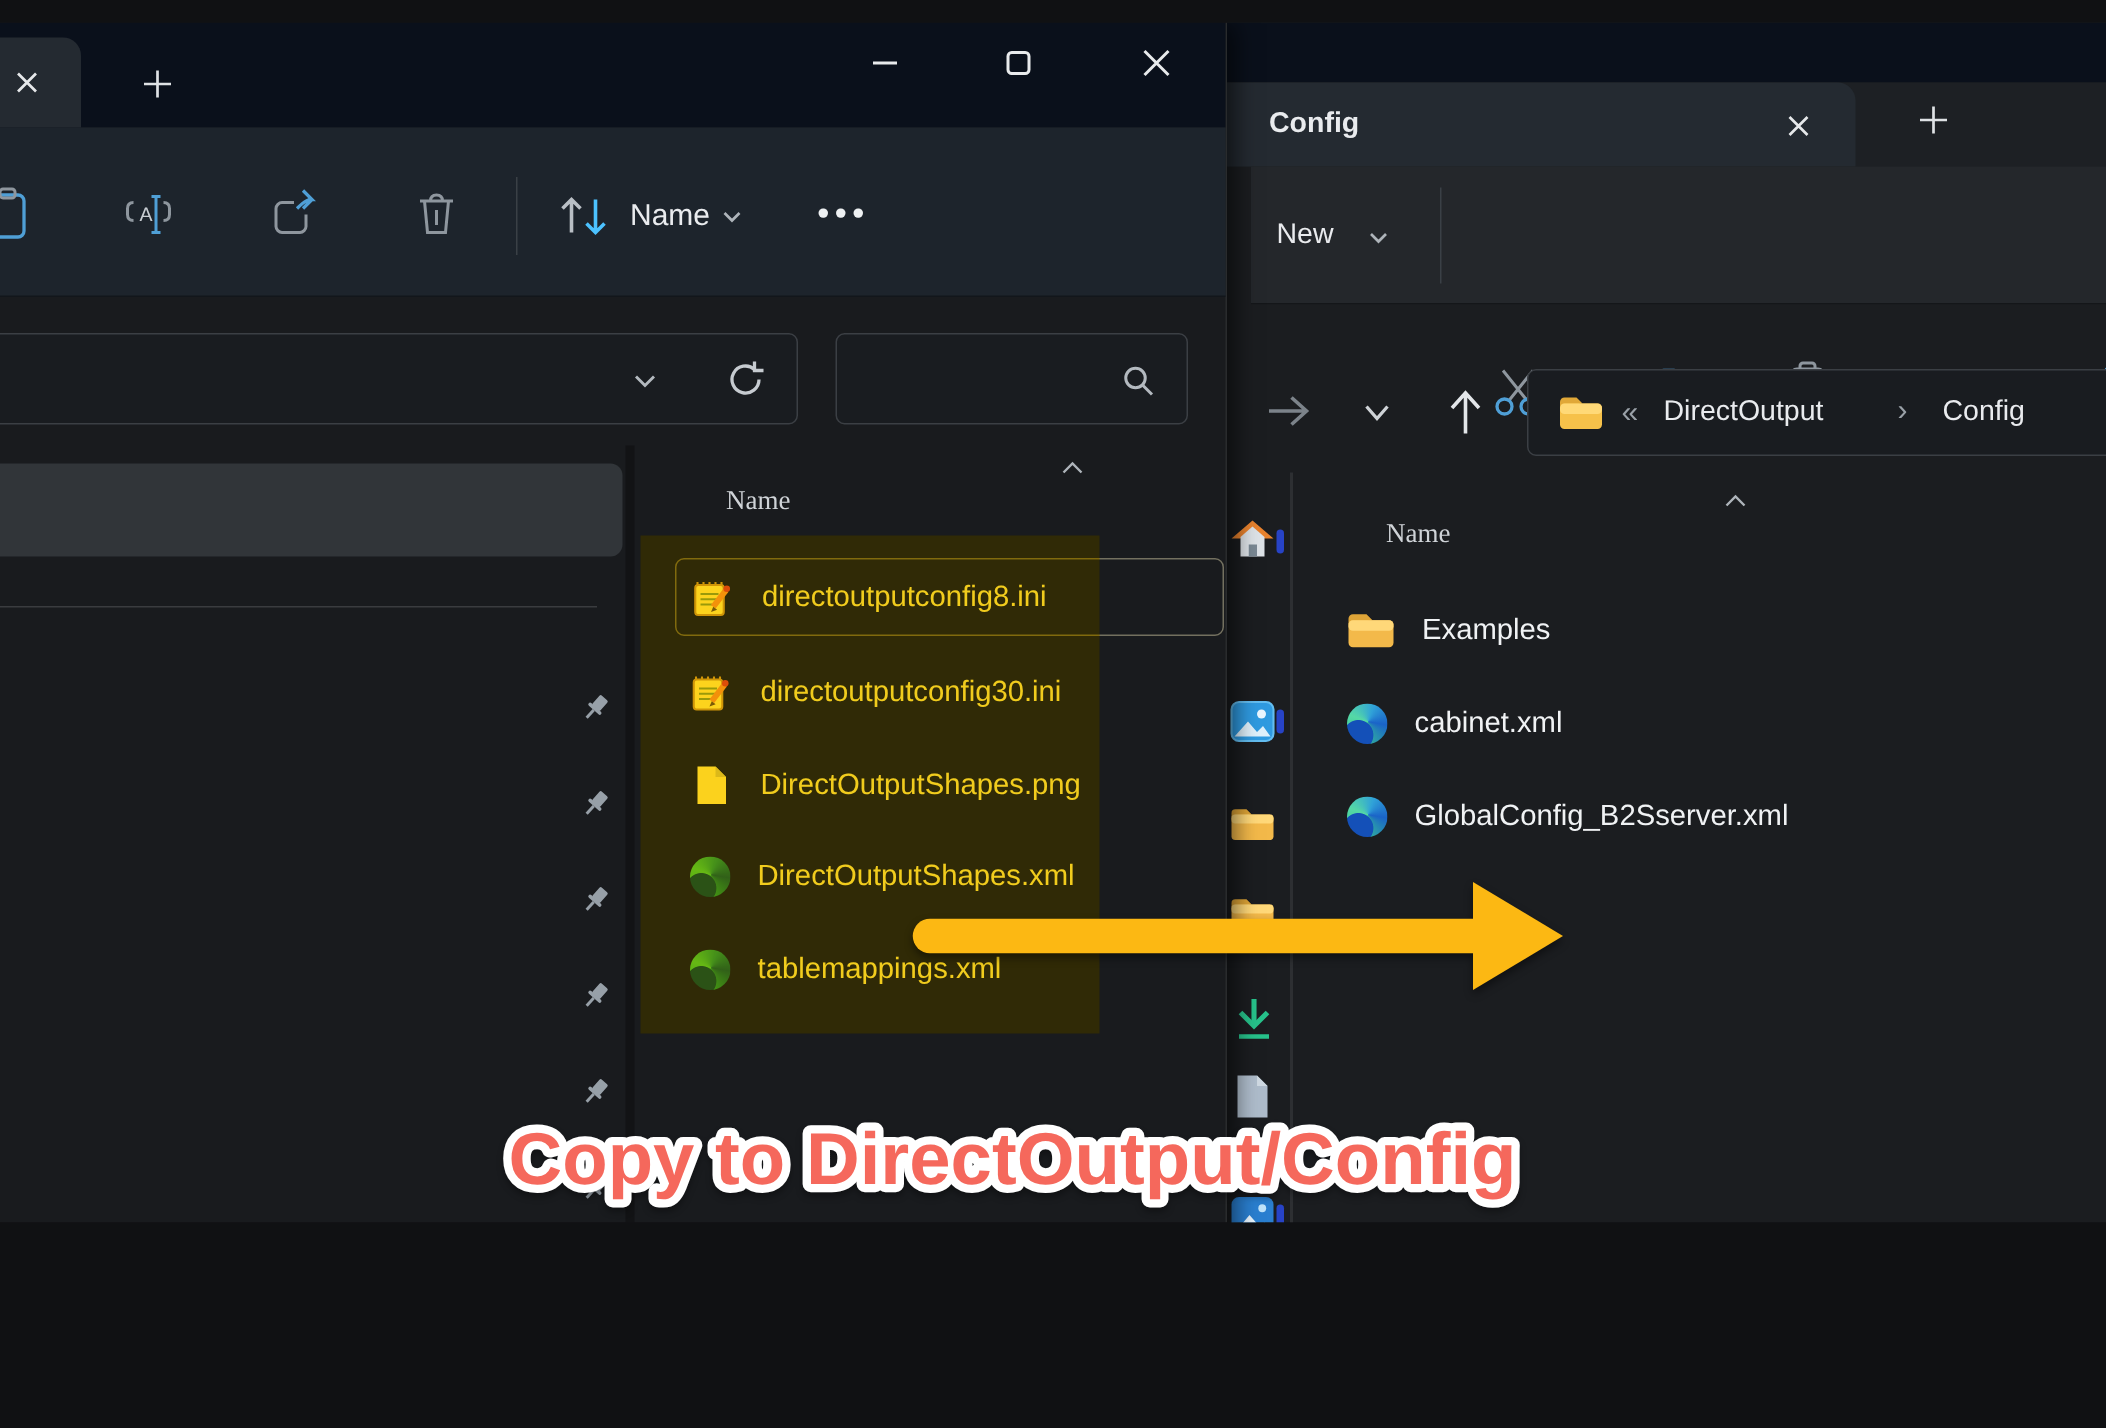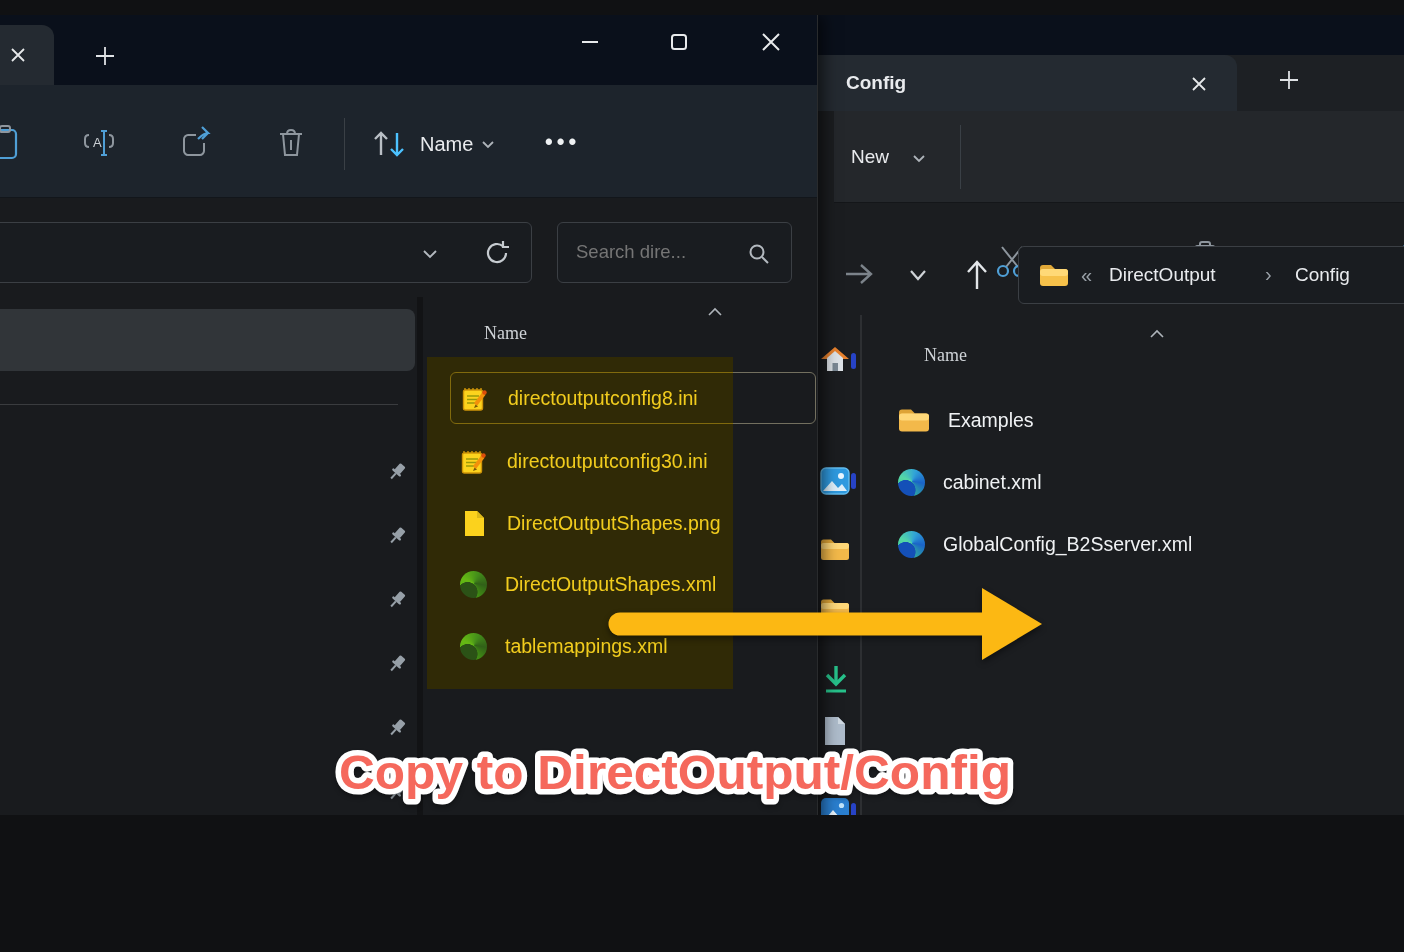--- a/index.html
+++ b/index.html
@@ -317,21 +317,20 @@
           </svg>
       </div>
       <div class="ab" style="left:492px;top:14px;">
         <svg width="32" height="32">
           <path d="M25 16a9 9 0 11-3-6.7" fill="none" stroke="#c6cbd0" stroke-width="2.2"></path>
           <path d="M22 4v6h6" fill="none" stroke="#c6cbd0" stroke-width="2.2"></path>
         </svg>
       </div>
     </div>
     <div class="ab inputbox" style="left:557px;top:207px;width:235px;height:61px;">
-      <input style="position: absolute; left: 16px; top: 6px; width: 160px; height: 46px; background: transparent; border: none; outline: none; color: rgb(207, 212, 216); font-size: 18.5px;" placeholder="Search dire...">
       <div class="ab" style="left:188px;top:18px;">
         <svg width="26" height="26">
           <circle cx="11" cy="11" r="6.5" fill="none" stroke="#b3b9bf" stroke-width="2"></circle>
           <path d="M16 16l6 6" stroke="#b3b9bf" stroke-width="2"></path>
         </svg>
       </div>
     </div>
 
     <div class="ab" style="left:-10px;top:294px;width:425px;height:62px;background:#313539;border-radius:8px;"></div>
     <div class="ab" style="left:0;top:389px;width:398px;height:1px;background:#3a3c3f;"></div>

